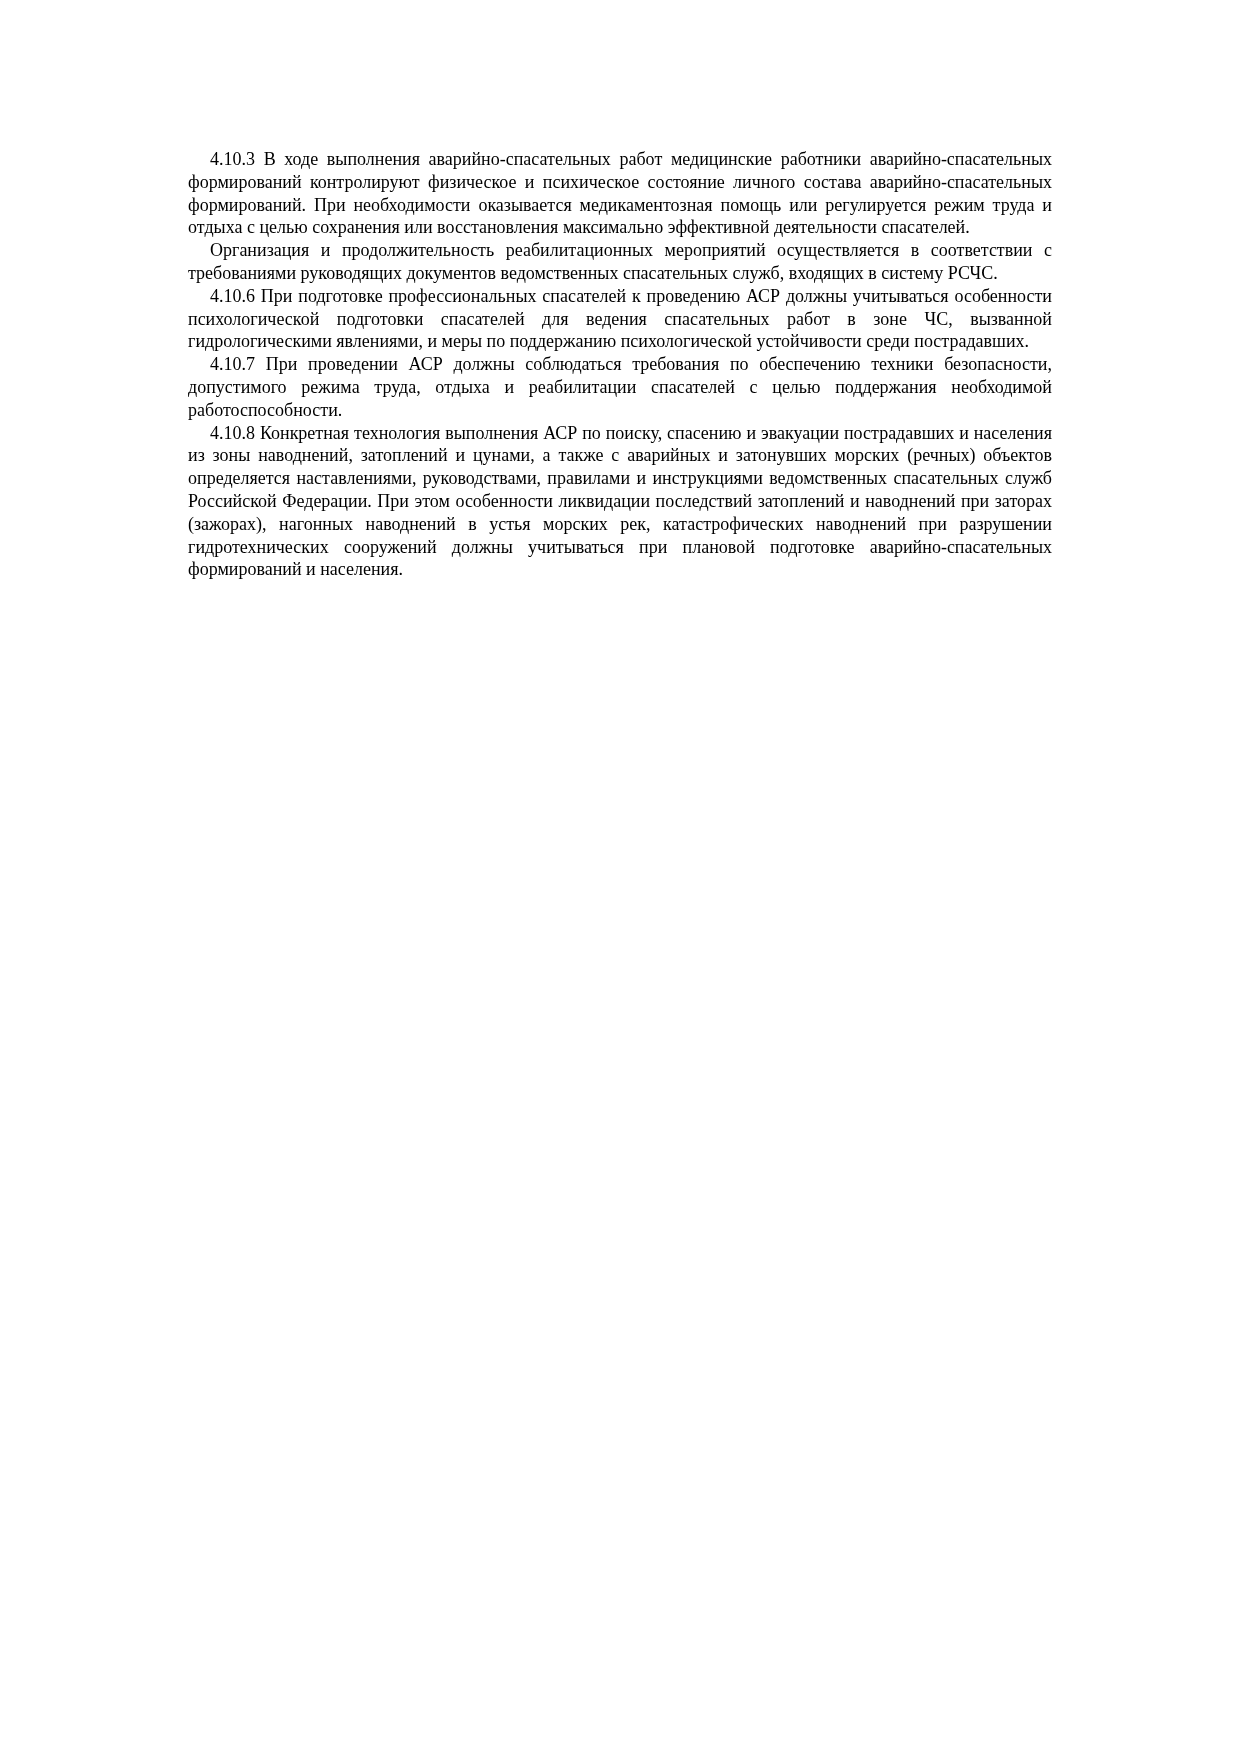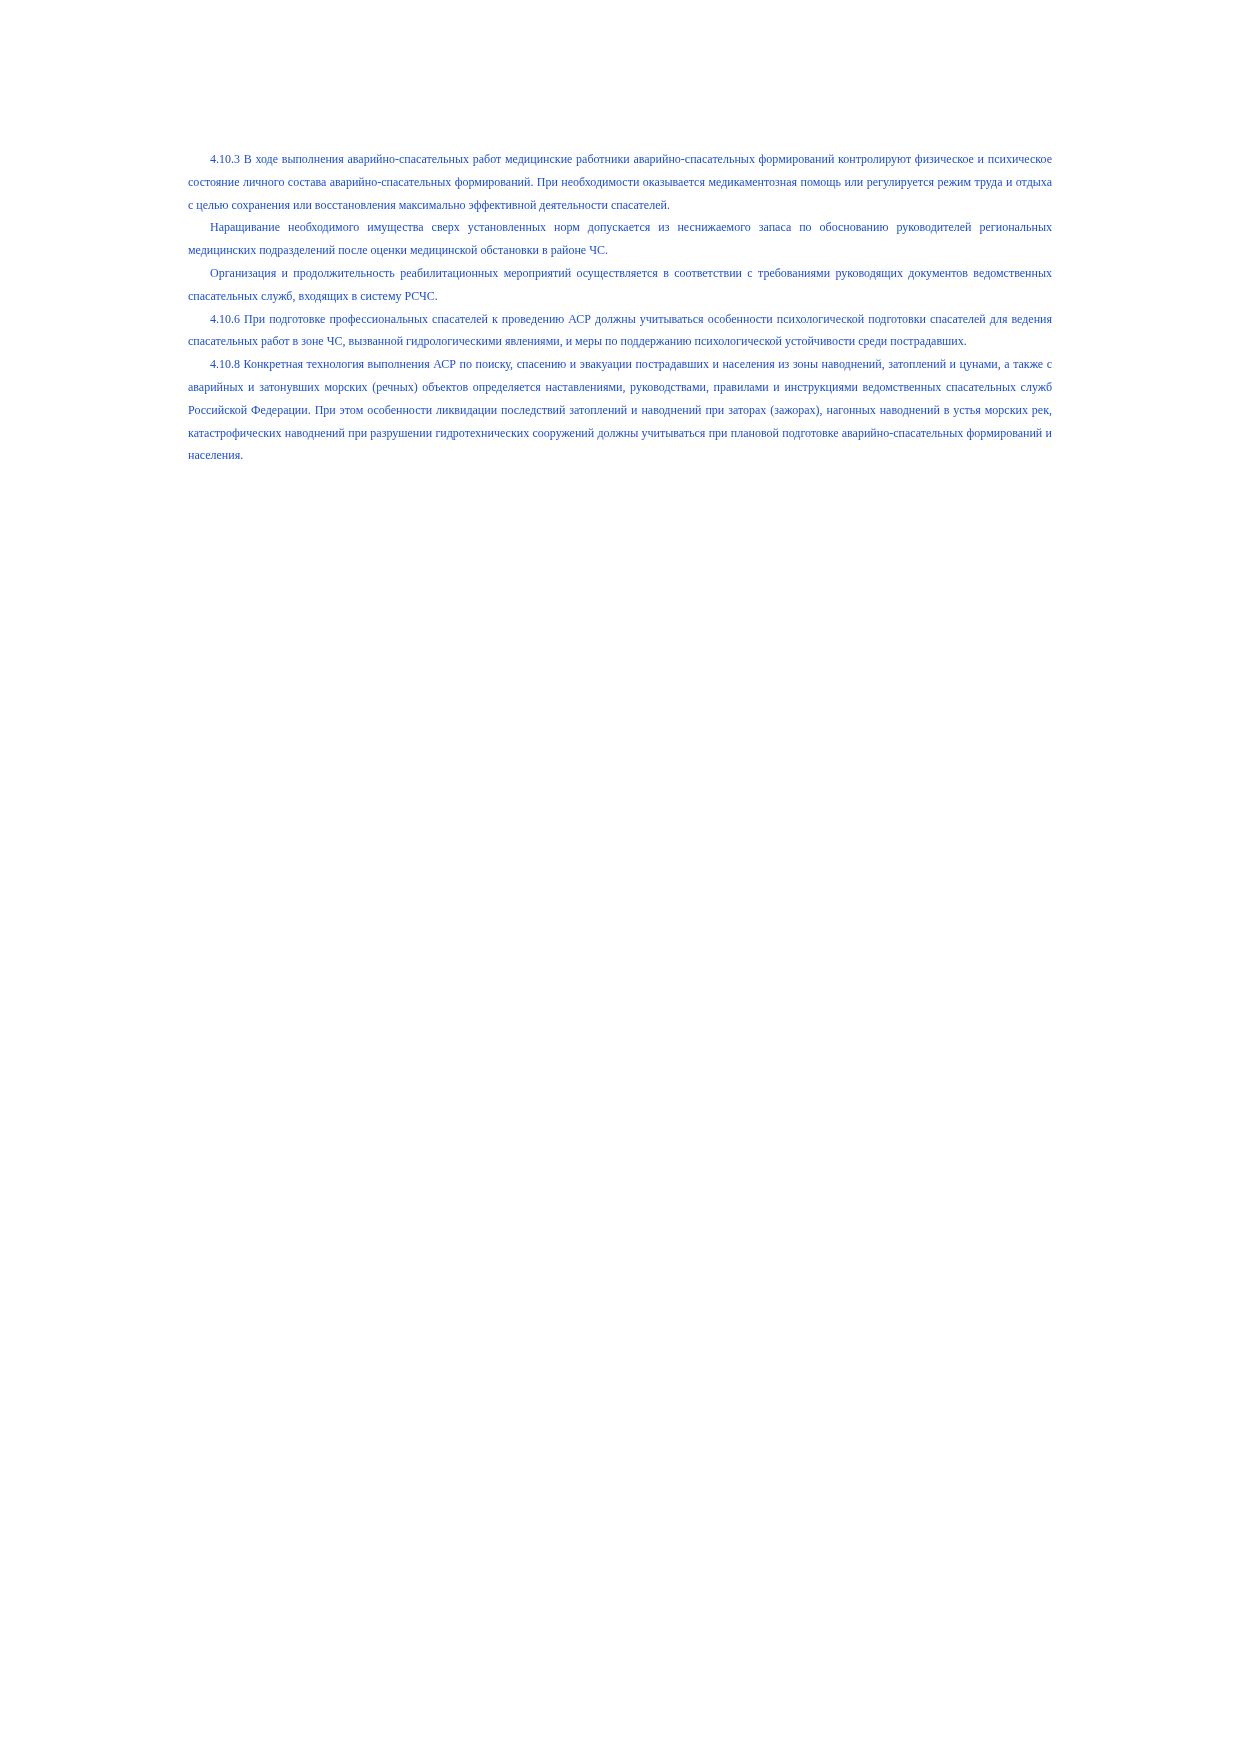--- a/index.html
+++ b/index.html
@@ -12,33 +12,33 @@
       height: 1755px;
       position: relative;
       overflow: hidden;
     }
     .page {
       position: absolute;
       left: 188px;
       top: 148px;
       width: 864px;
       font-family: "Liberation Serif", "DejaVu Serif", serif;
-      font-size: 12px;
+      font-size: 18px;
       line-height: 22.8px;
-      color: #1d4ed8;
+      color: #000000;
     }
     .para {
       margin: 0;
       text-align: justify;
       text-indent: 22px;
       hyphens: none;
     }
   </style>
 </head>
 <body>
 
 <div class="page">
   <p class="para">4.10.3 В ходе выполнения аварийно-спасательных работ медицинские работники аварийно-спасательных формирований контролируют физическое и психическое состояние личного состава аварийно-спасательных формирований. При необходимости оказывается медикаментозная помощь или регулируется режим труда и отдыха с целью сохранения или восстановления максимально эффективной деятельности спасателей.</p>
-  <p class="para">Наращивание необходимого имущества сверх установленных норм допускается из неснижаемого запаса по обоснованию руководителей региональных медицинских подразделений после оценки медицинской обстановки в районе ЧС.</p>
   <p class="para">Организация и продолжительность реабилитационных мероприятий осуществляется в соответствии с требованиями руководящих документов ведомственных спасательных служб, входящих в систему РСЧС.</p>
   <p class="para">4.10.6 При подготовке профессиональных спасателей к проведению АСР должны учитываться особенности психологической подготовки спасателей для ведения спасательных работ в зоне ЧС, вызванной гидрологическими явлениями, и меры по поддержанию психологической устойчивости среди пострадавших.</p>
+  <p class="para">4.10.7 При проведении АСР должны соблюдаться требования по обеспечению техники безопасности, допустимого режима труда, отдыха и реабилитации спасателей с целью поддержания необходимой работоспособности.</p>
   <p class="para">4.10.8 Конкретная технология выполнения АСР по поиску, спасению и эвакуации пострадавших и населения из зоны наводнений, затоплений и цунами, а также с аварийных и затонувших морских (речных) объектов определяется наставлениями, руководствами, правилами и инструкциями ведомственных спасательных служб Российской Федерации. При этом особенности ликвидации последствий затоплений и наводнений при заторах (зажорах), нагонных наводнений в устья морских рек, катастрофических наводнений при разрушении гидротехнических сооружений должны учитываться при плановой подготовке аварийно-спасательных формирований и населения.</p>
 </div>
 
 </body></html>

